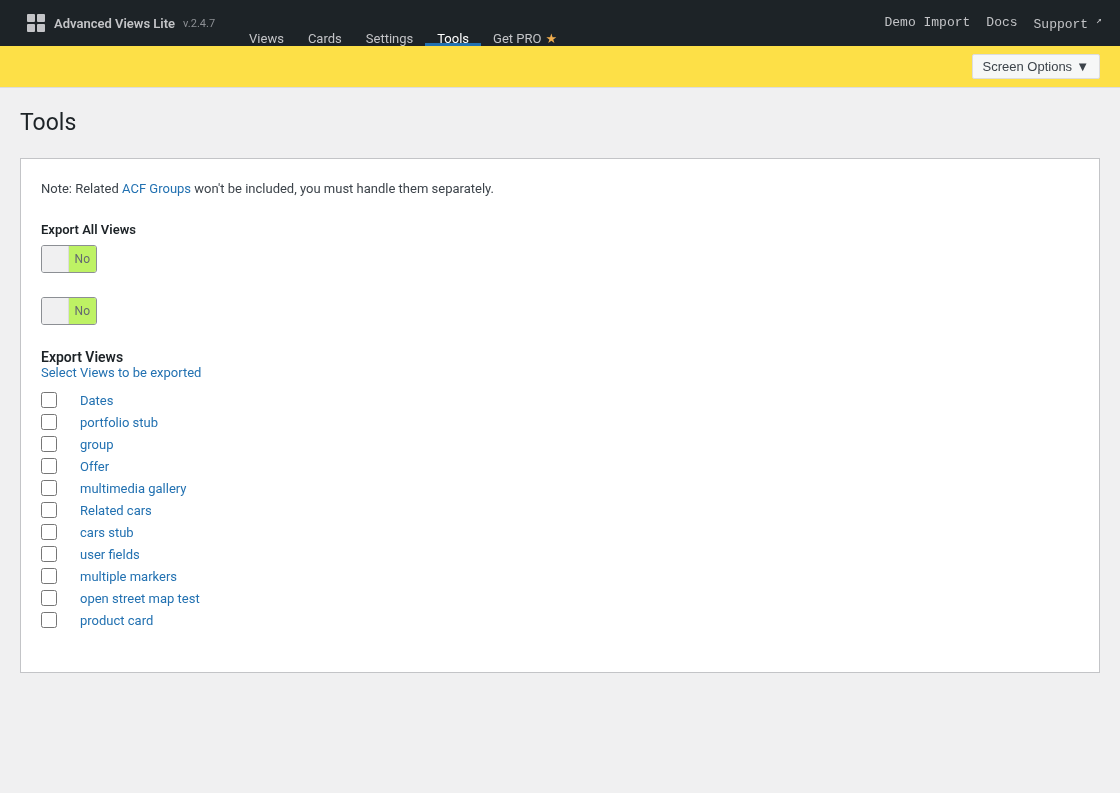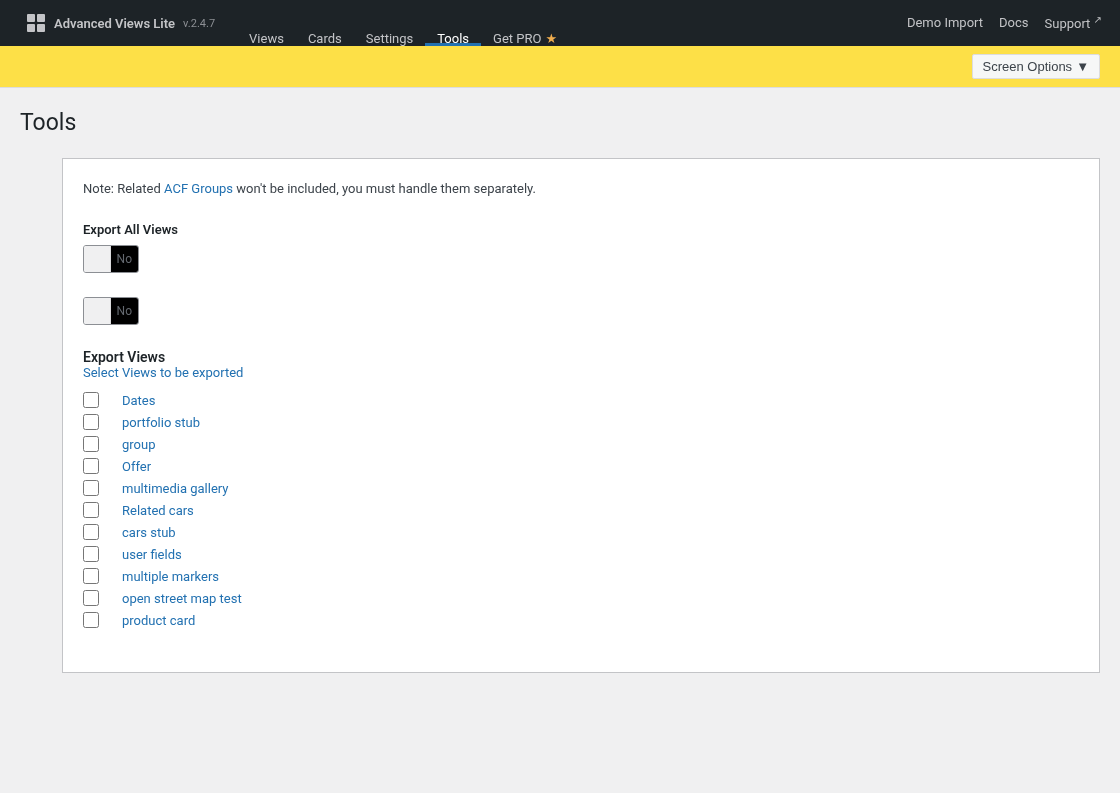--- a/index.html
+++ b/index.html
@@ -71,20 +71,21 @@
       margin-left: auto;
       display: flex;
       align-items: center;
       gap: 16px;
     }
     .nav-right a {
       color: #c3c4c7;
       font-size: 13px;
       text-decoration: none;
       cursor: pointer;
+      font-family: Liberation Mono, monospace;
     }
     .external-icon { font-size: 10px; vertical-align: super; }
 
     
     #sub-header {
       background: #fde047;
       border-bottom: 1px solid #dcdcde;
       padding: 8px 20px;
       display: flex;
       align-items: center;
@@ -158,21 +159,20 @@
       font-weight: 500;
       cursor: pointer;
       margin-right: 0;
     }
 
     
     .content-area {
       background: #fff;
       border: 1px solid #c3c4c7;
       padding: 20px;
-      margin-left: 42px;
     }
 
     
     .note-text {
       font-size: 13px;
       color: #3c434a;
       margin-bottom: 24px;
       line-height: 1.5;
     }
     .note-text .link { color: #2271b1; text-decoration: none; }
@@ -205,21 +205,21 @@
       flex: 1;
       background: #f0f0f1;
       border-right: 1px solid #dcdcde;
     }
     .toggle-no-label {
       font-size: 12px;
       color: #646970;
       display: flex;
       align-items: center;
       padding: 0 6px;
-      background: #000000;
+      background: #bef264;
     }
 
     
     .section-title {
       font-size: 14px;
       font-weight: 600;
       color: #1d2327;
       margin-bottom: 4px;
     }
     .section-subtitle {

